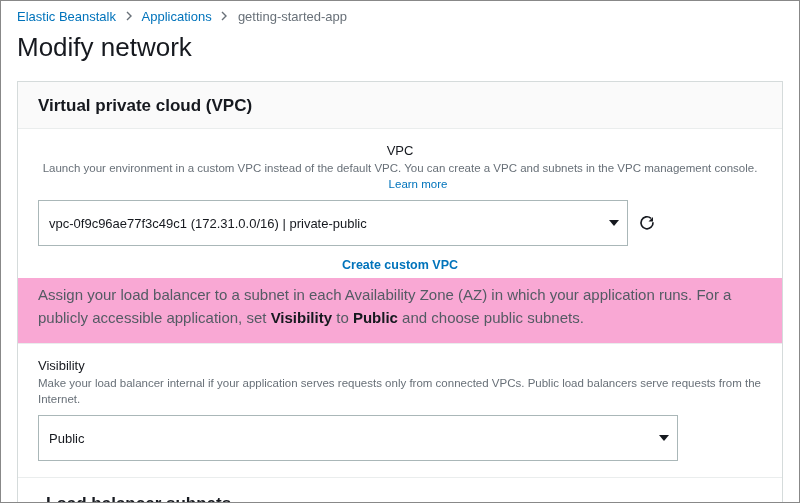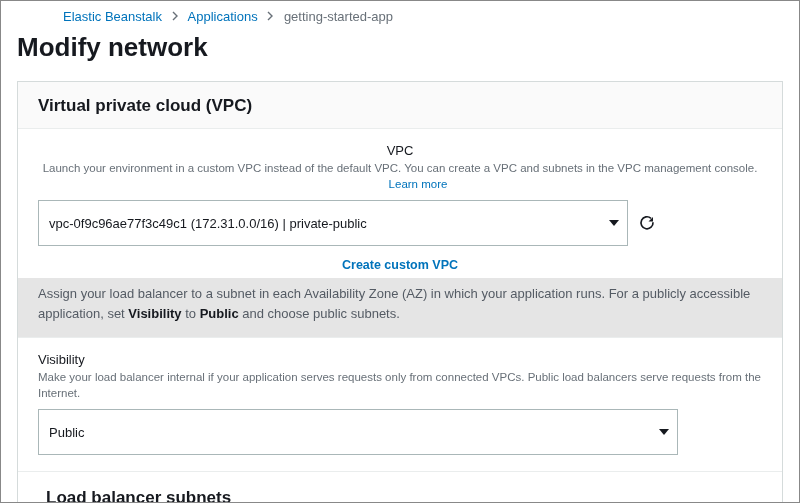--- a/index.html
+++ b/index.html
@@ -10,37 +10,36 @@
       background: #fff;
       width: 800px;
       height: 503px;
       overflow: hidden;
       border: 1px solid #888;
     }
     .breadcrumb {
       padding: 8px 4px 4px 16px;
       font-size: 13px;
       color: #687078;
-      margin-left: 46px;
     }
     .breadcrumb a {
       color: #0073bb;
       text-decoration: none;
     }
     .breadcrumb .sep {
       display: inline-block;
       margin: 0 6px;
       color: #687078;
     }
     .breadcrumb .current {
       color: #687078;
     }
     h1.page-title {
       font-size: 26px;
-      font-weight: 700;
+      font-weight: 400;
       padding: 4px 16px 18px 16px;
       color: #16191f;
     }
     .container { padding: 0 16px 16px 16px; }
     .card {
       border: 1px solid #d5dbdb;
       background: #fff;
     }
     .card-header {
       padding: 14px 20px 12px 20px;
@@ -111,26 +110,26 @@
     .refresh-icon svg { width: 18px; height: 18px; }
     .link-action {
       display: inline-block;
       margin-top: 12px;
       color: #0073bb;
       text-decoration: none;
       font-size: 12.5px;
       font-weight: 700;
     }
     .sub-desc {
-      font-size: 13px;
+      font-size: 15px;
       color: #545b64;
       padding: 6px 20px 14px 20px;
       line-height: 1.5;
       border-bottom: 1px solid #eaeded;
-      background: #e5e5e5;
+      background: #f9a8d4;
       margin-top: -12px;
     }
     .sub-desc b { color: #16191f; }
     .card-subheader {
       padding: 16px 28px 8px 28px;
       font-size: 17px;
       font-weight: 700;
       color: #16191f;
     }
   </style>

